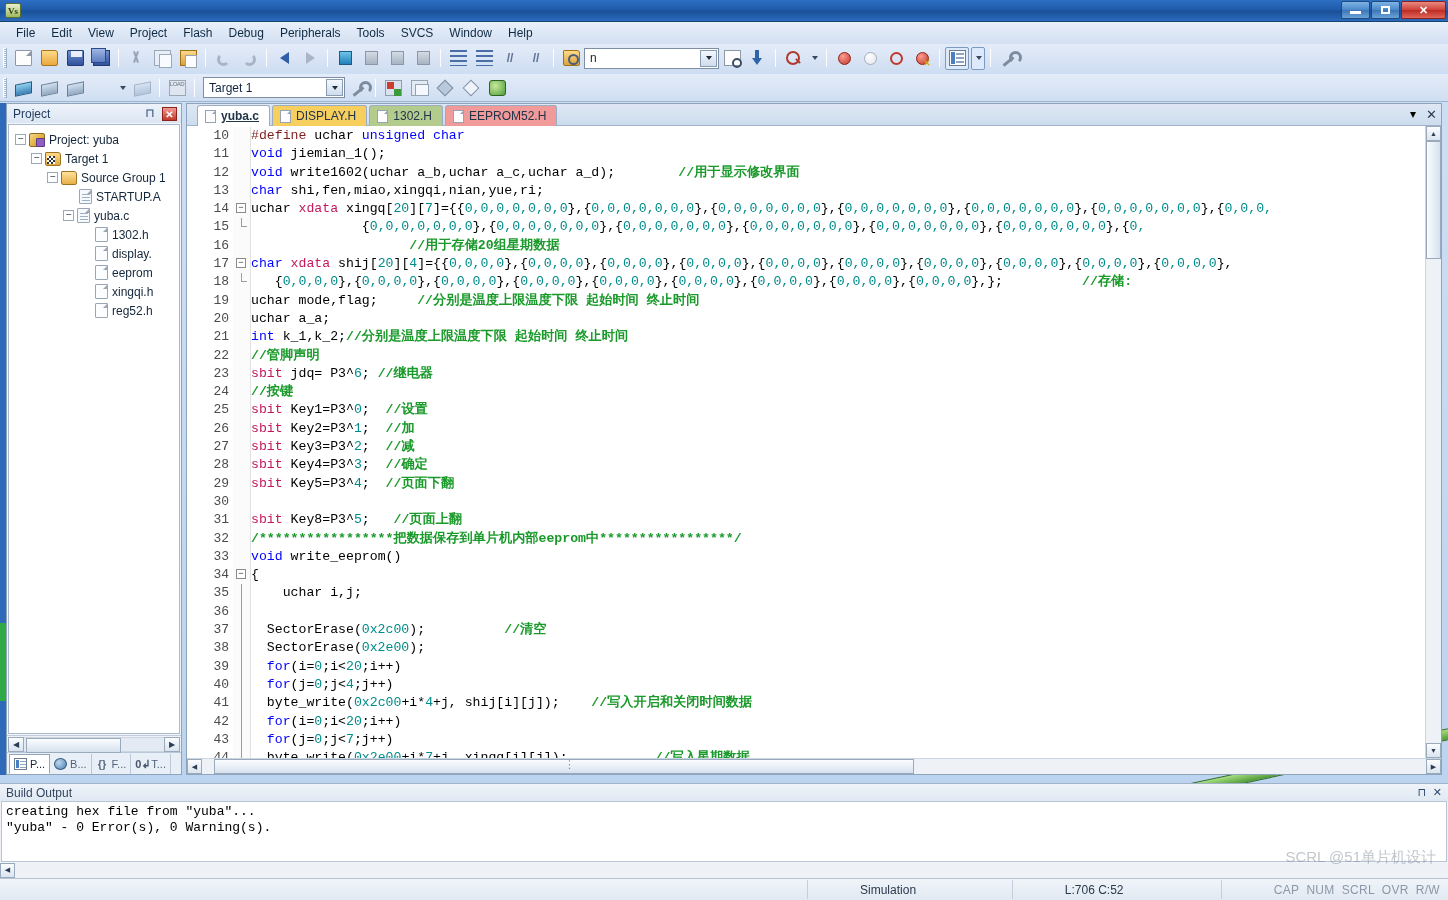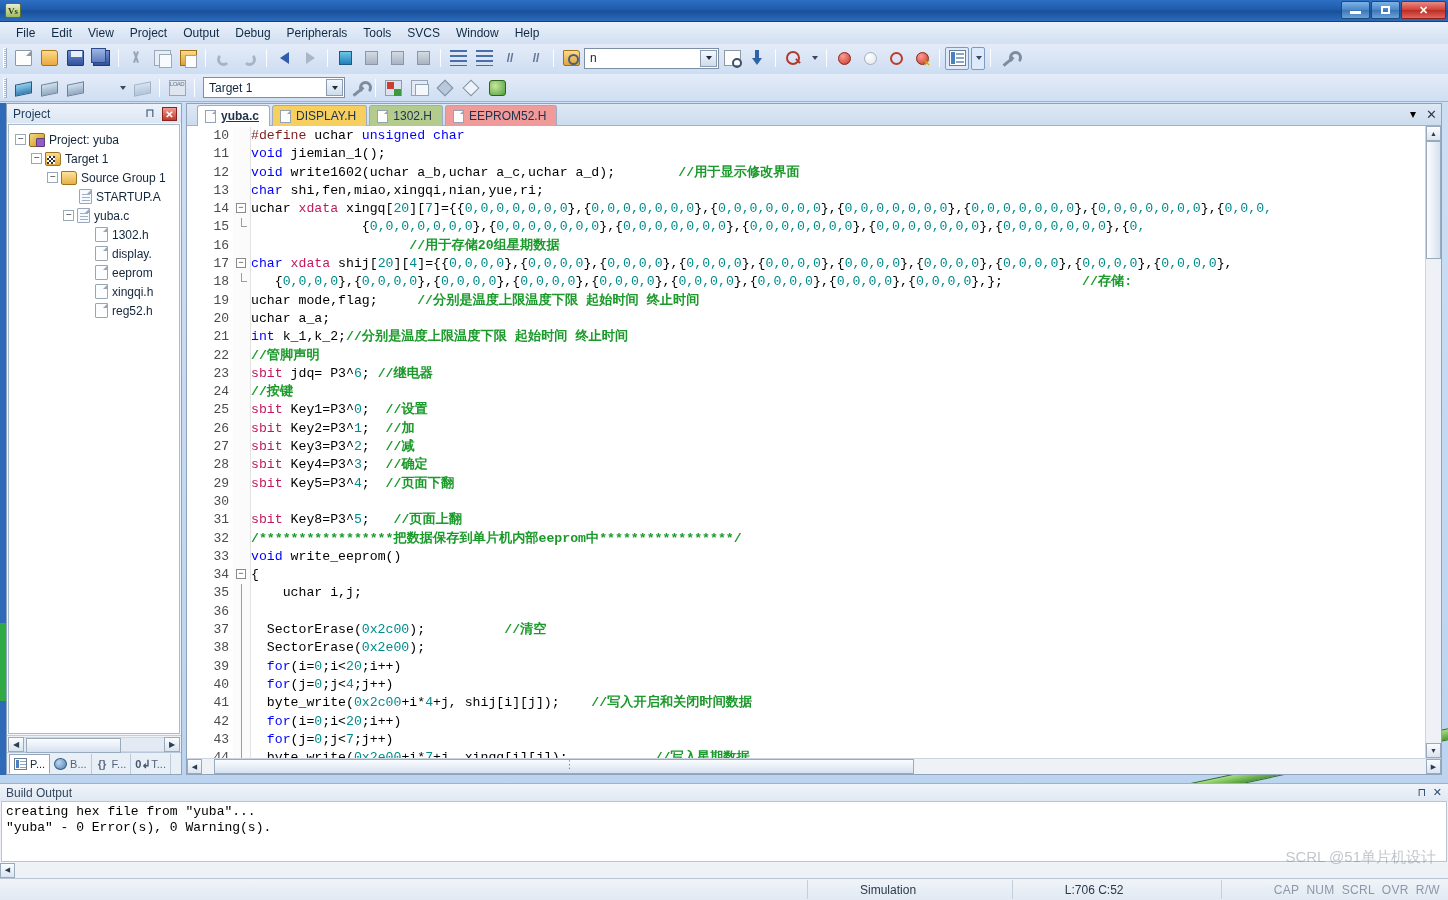--- a/index.html
+++ b/index.html
@@ -415,21 +415,21 @@
         </div>
       <div class="win-btn close">✕</div>
     </div>
   </div>
 
   <div class="menubar">
     <div class="menu-item">File</div>
     <div class="menu-item">Edit</div>
     <div class="menu-item">View</div>
     <div class="menu-item">Project</div>
-    <div class="menu-item">Output</div>
+    <div class="menu-item">Flash</div>
     <div class="menu-item">Debug</div>
     <div class="menu-item">Peripherals</div>
     <div class="menu-item">Tools</div>
     <div class="menu-item">SVCS</div>
     <div class="menu-item">Window</div>
     <div class="menu-item">Help</div>
   </div>
 
   <div class="toolbar row1">
     <div class="grip"></div>

